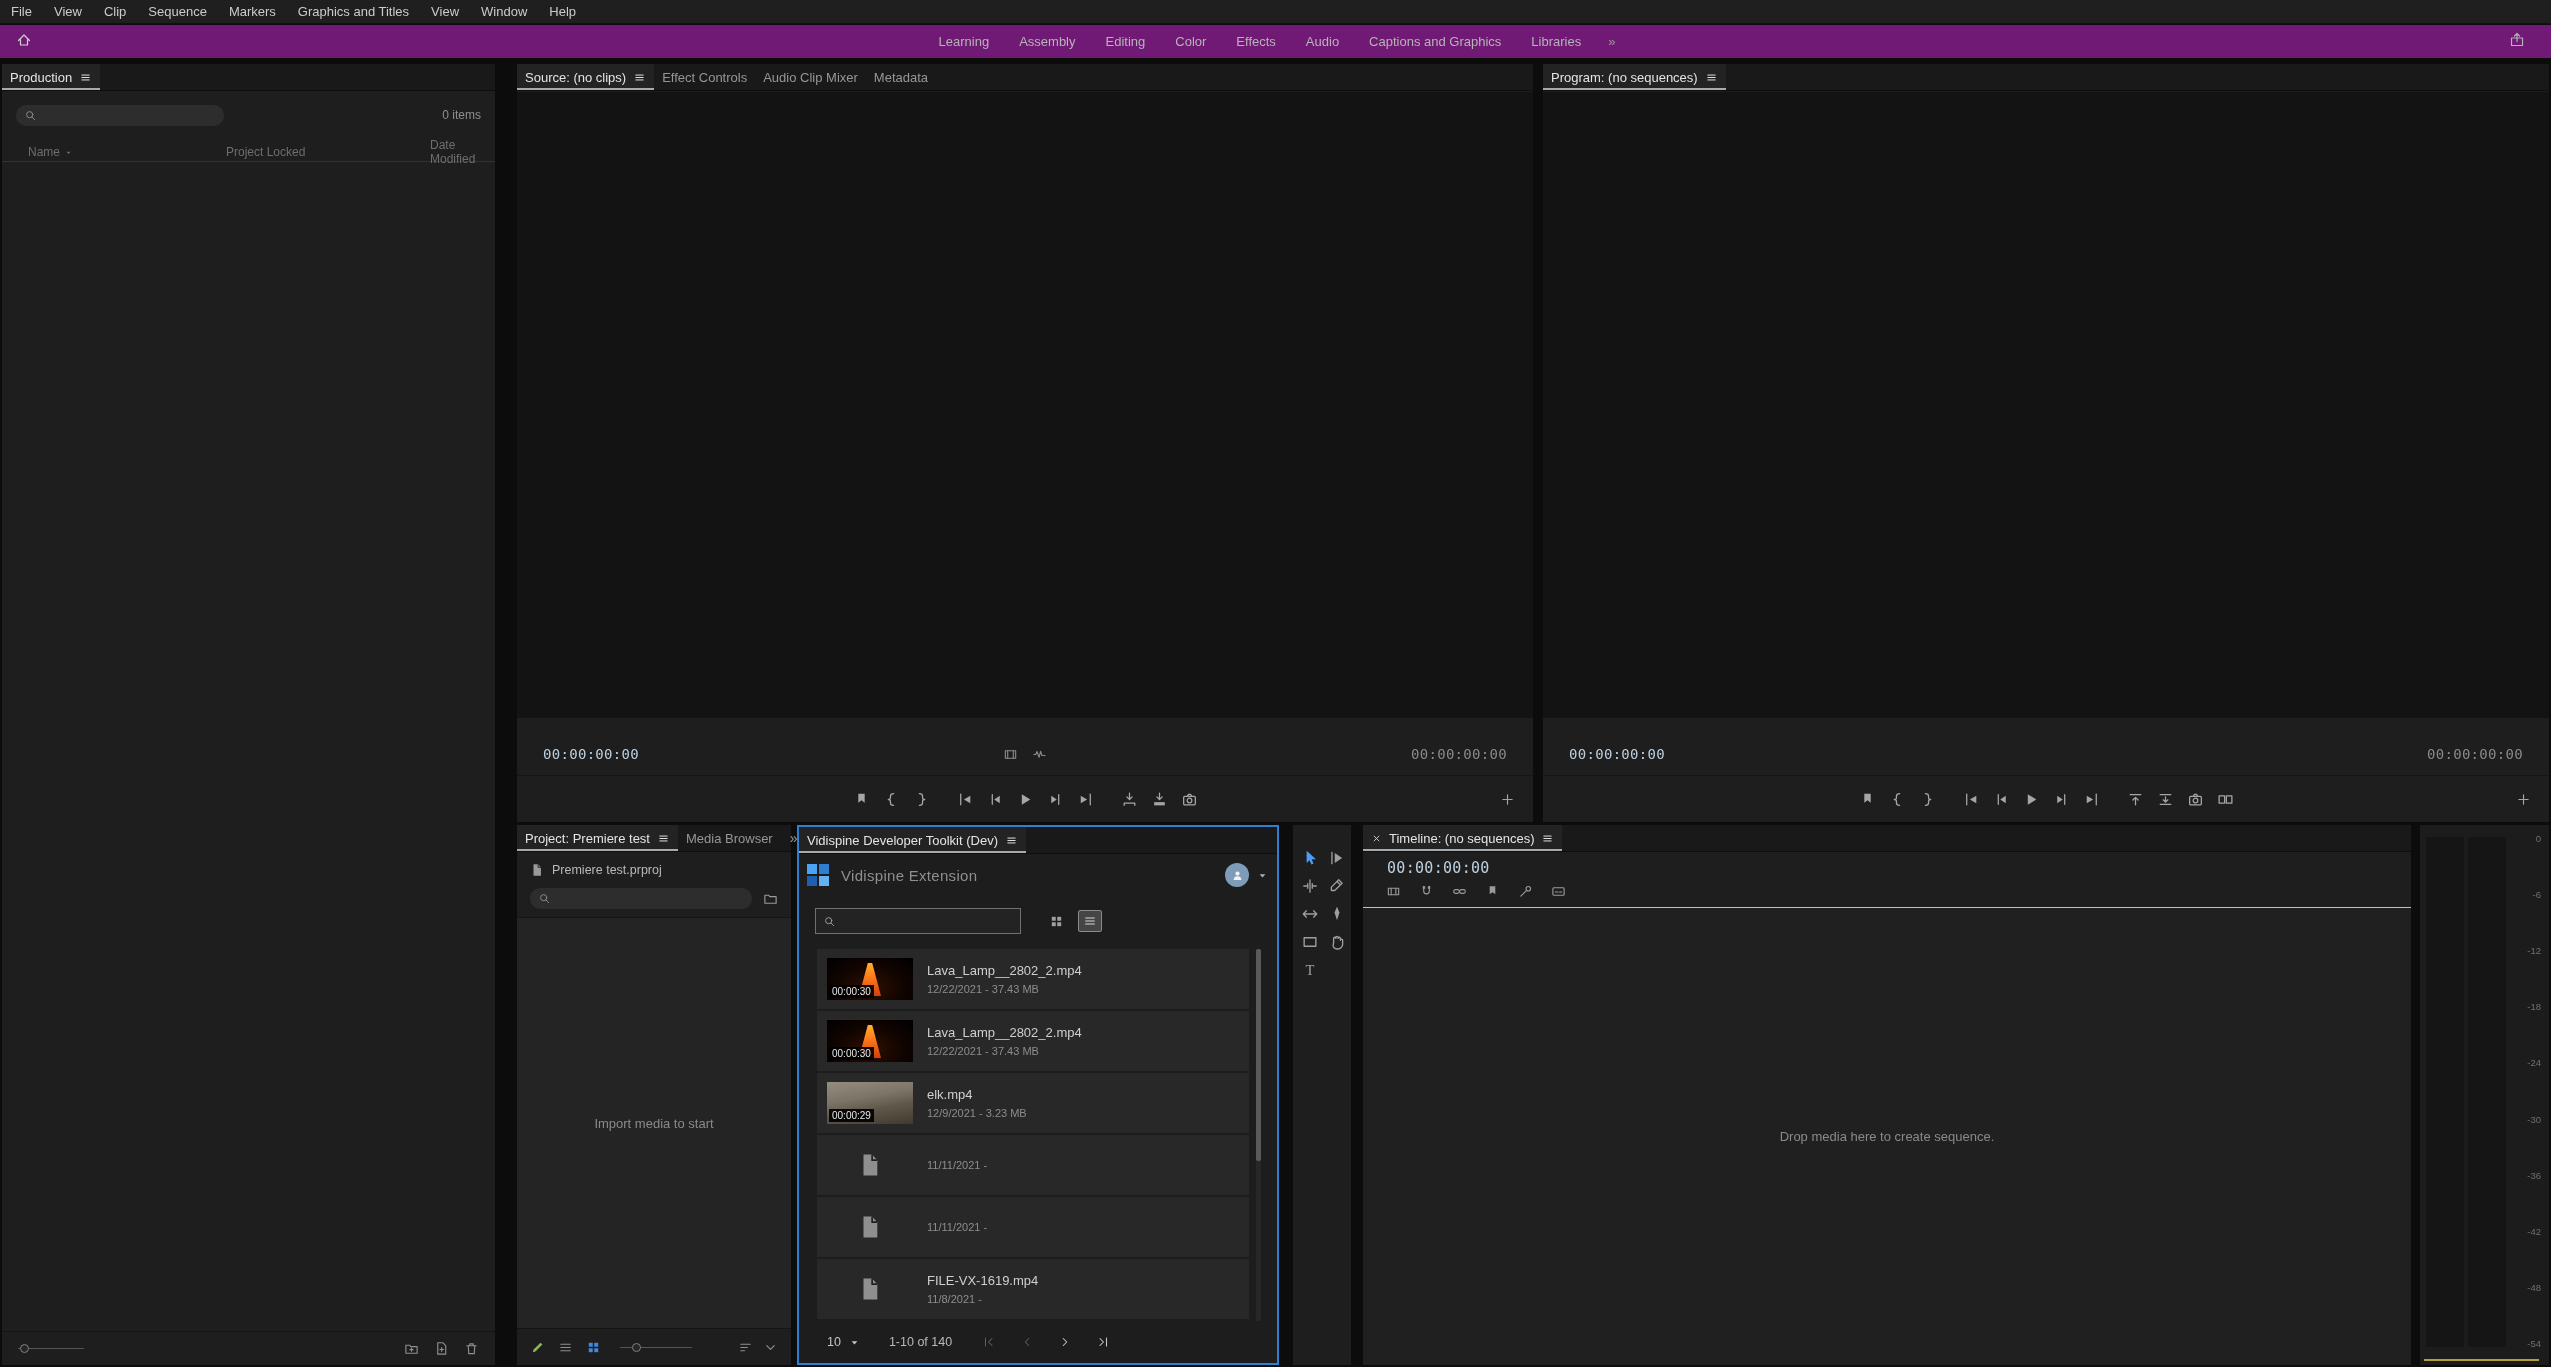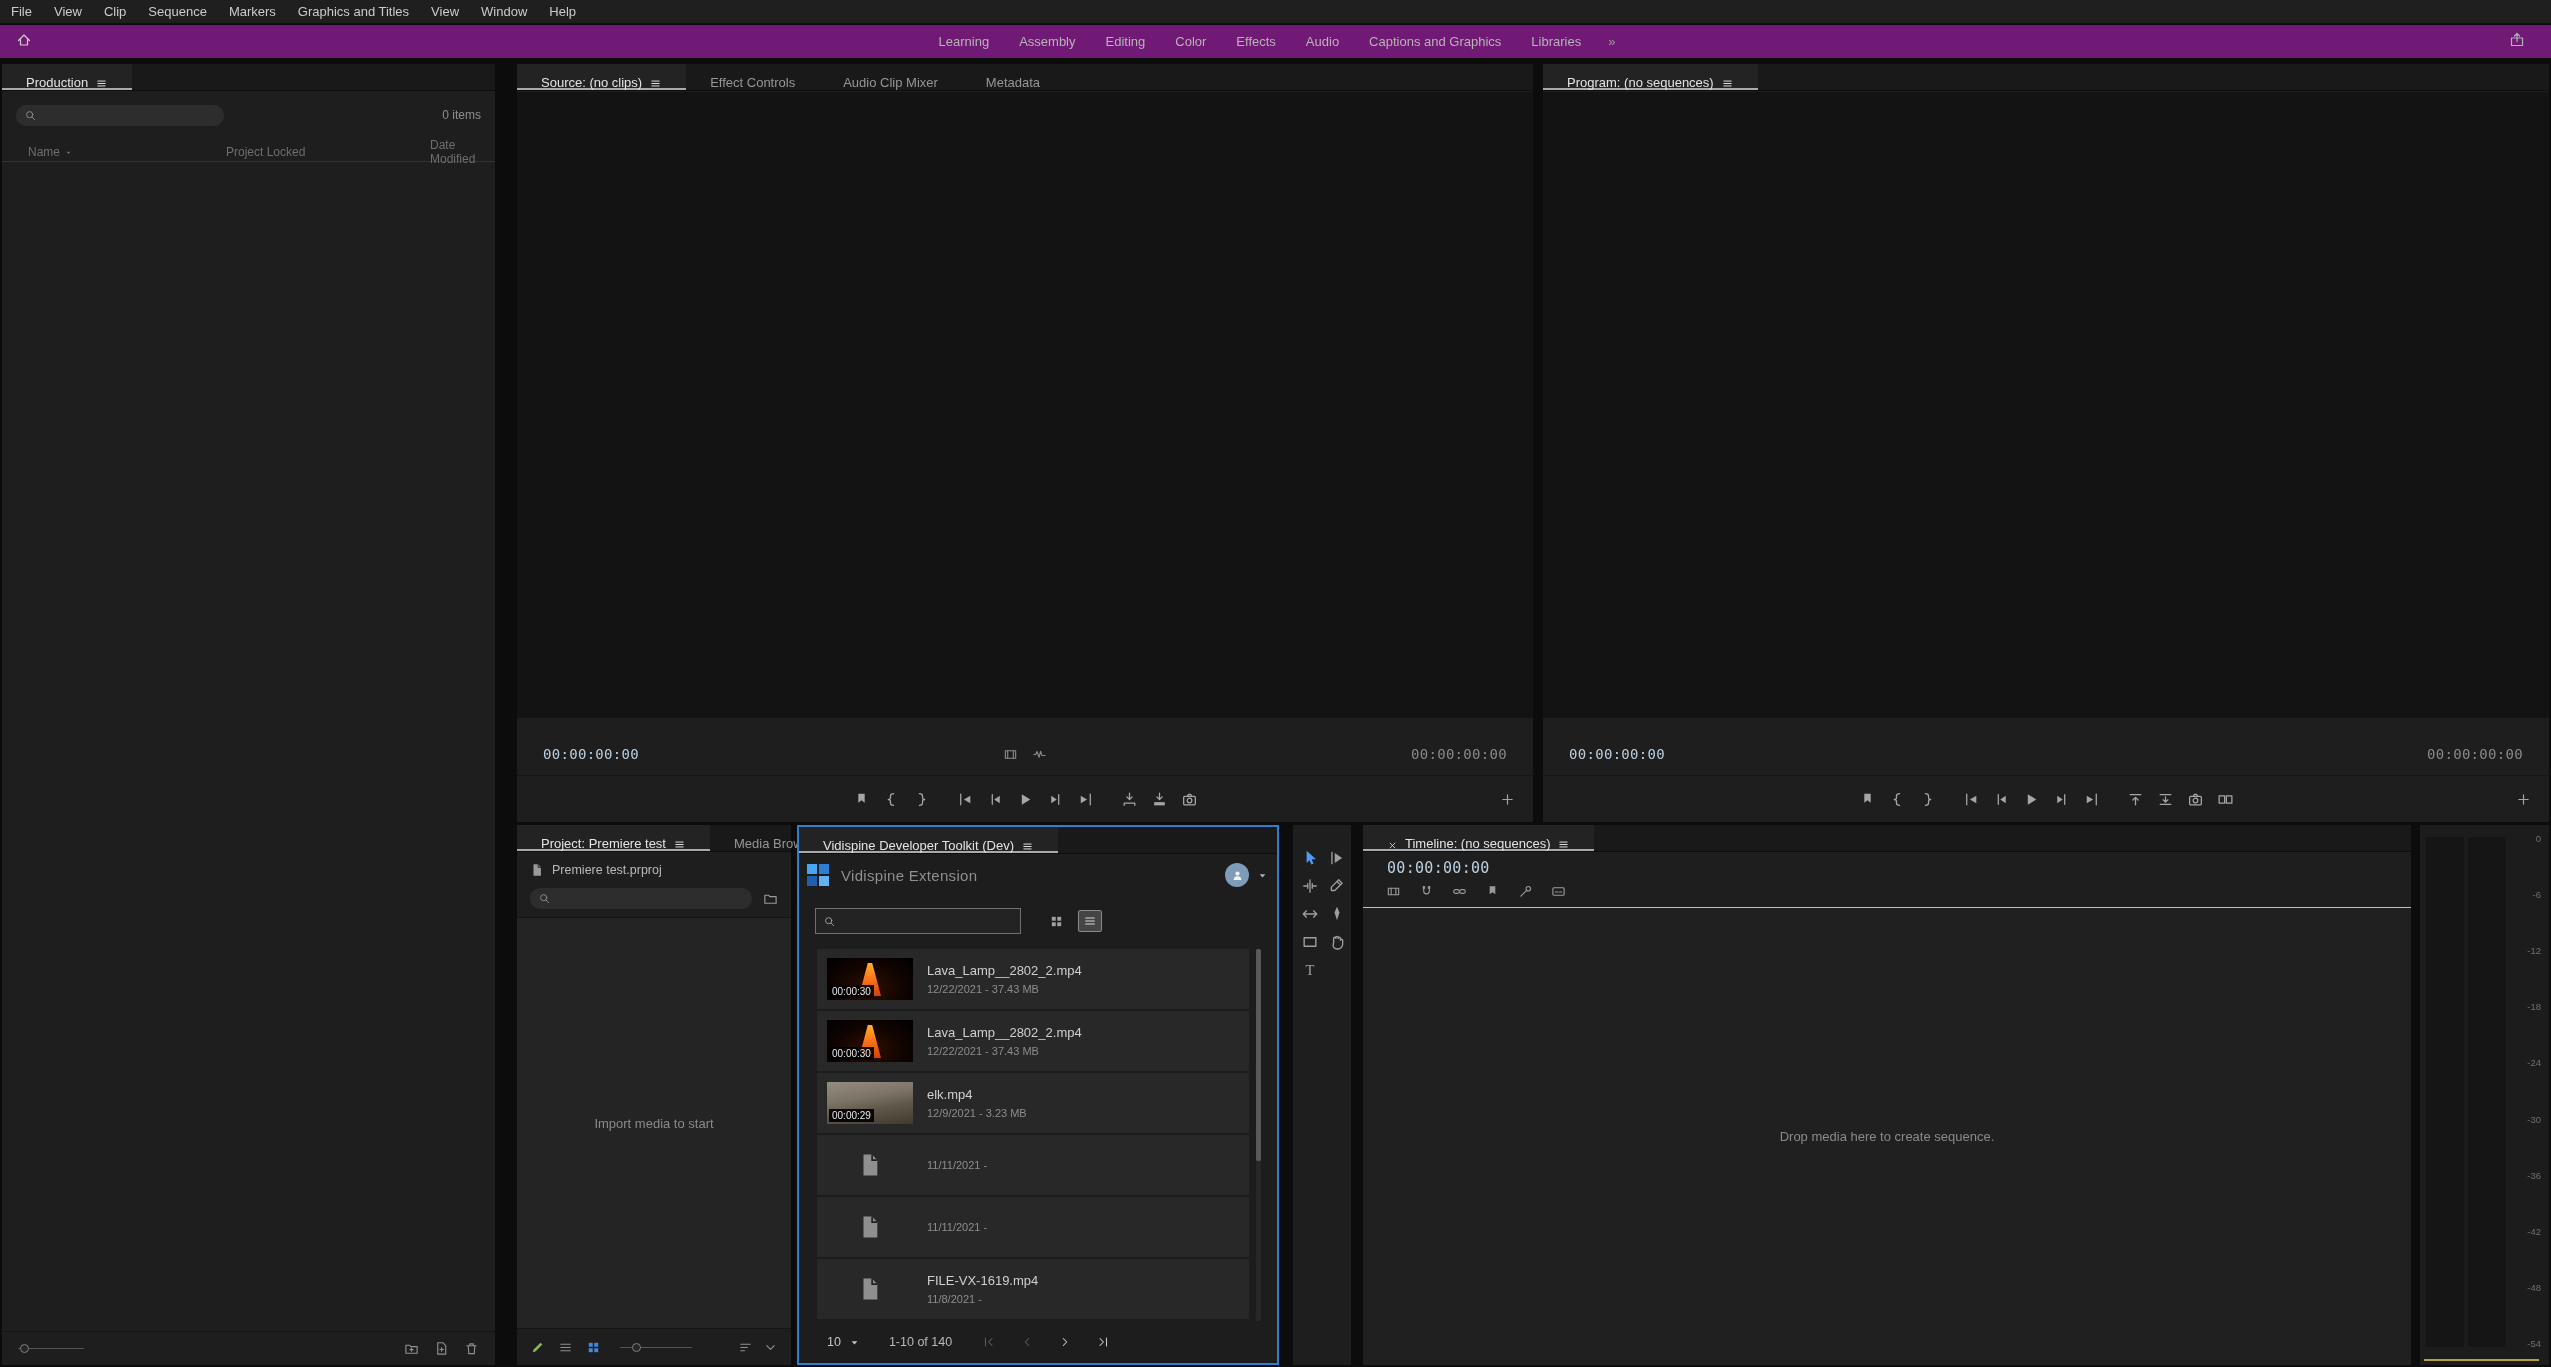--- a/index.html
+++ b/index.html
@@ -15,21 +15,21 @@
   #ws-tabs{position:absolute;left:50%;top:0;transform:translateX(-50%);display:flex;gap:4px;font-size:13px;color:#b5b5b5;white-space:nowrap}
   .ws-tab{padding:0 13px;line-height:33px}
   .ws-overflow{padding:0 10px;line-height:33px;color:#9a9a9a}
   .wsicon{position:absolute;top:7px}
   .wsicon.left{left:16px;color:#cfcfcf}
   .wsicon.right{right:26px;color:#b2b2b2}
 
   
   .panel{position:absolute;background:#1e1e1e}
   .tabstrip{height:27px;background:#191919;display:flex;align-items:stretch;font-size:13px;color:#969696;border-bottom:1px solid #0e0e0e;white-space:nowrap}
-  .tab{display:flex;align-items:flex-end;gap:7px;padding:0 24px}
+  .tab{display:flex;align-items:center;gap:7px;padding:0 8px}
   .tab.active{color:#e4e4e4;background:#232323;box-shadow:inset 0 -2px 0 #a6abb0}
   .overflow{margin-left:auto;align-self:center;padding:0 9px;color:#9a9a9a;font-size:14px}
   .icon{display:inline-flex;width:16px;height:16px;flex:0 0 auto}
   .icon svg{width:100%;height:100%;display:block}
   .icon .s{stroke:currentColor;stroke-width:1.2;fill:none;stroke-linecap:round;stroke-linejoin:round}
   .mini{width:13px;height:13px}
   .mini2{width:11px;height:11px}
   .searchbox{height:21px;background:#2d2d2d;border-radius:10px;display:flex;align-items:center;padding:0 8px;gap:6px;color:#8a8a8a}
   .searchbox input,.vsearch input{flex:1;background:transparent;border:none;outline:none;color:#ccc;font-size:12px;min-width:0;font-family:inherit}
   .tc{font-family:"DejaVu Sans Mono","Liberation Mono",monospace;font-size:14px;color:#bcd0e0;letter-spacing:.3px}

